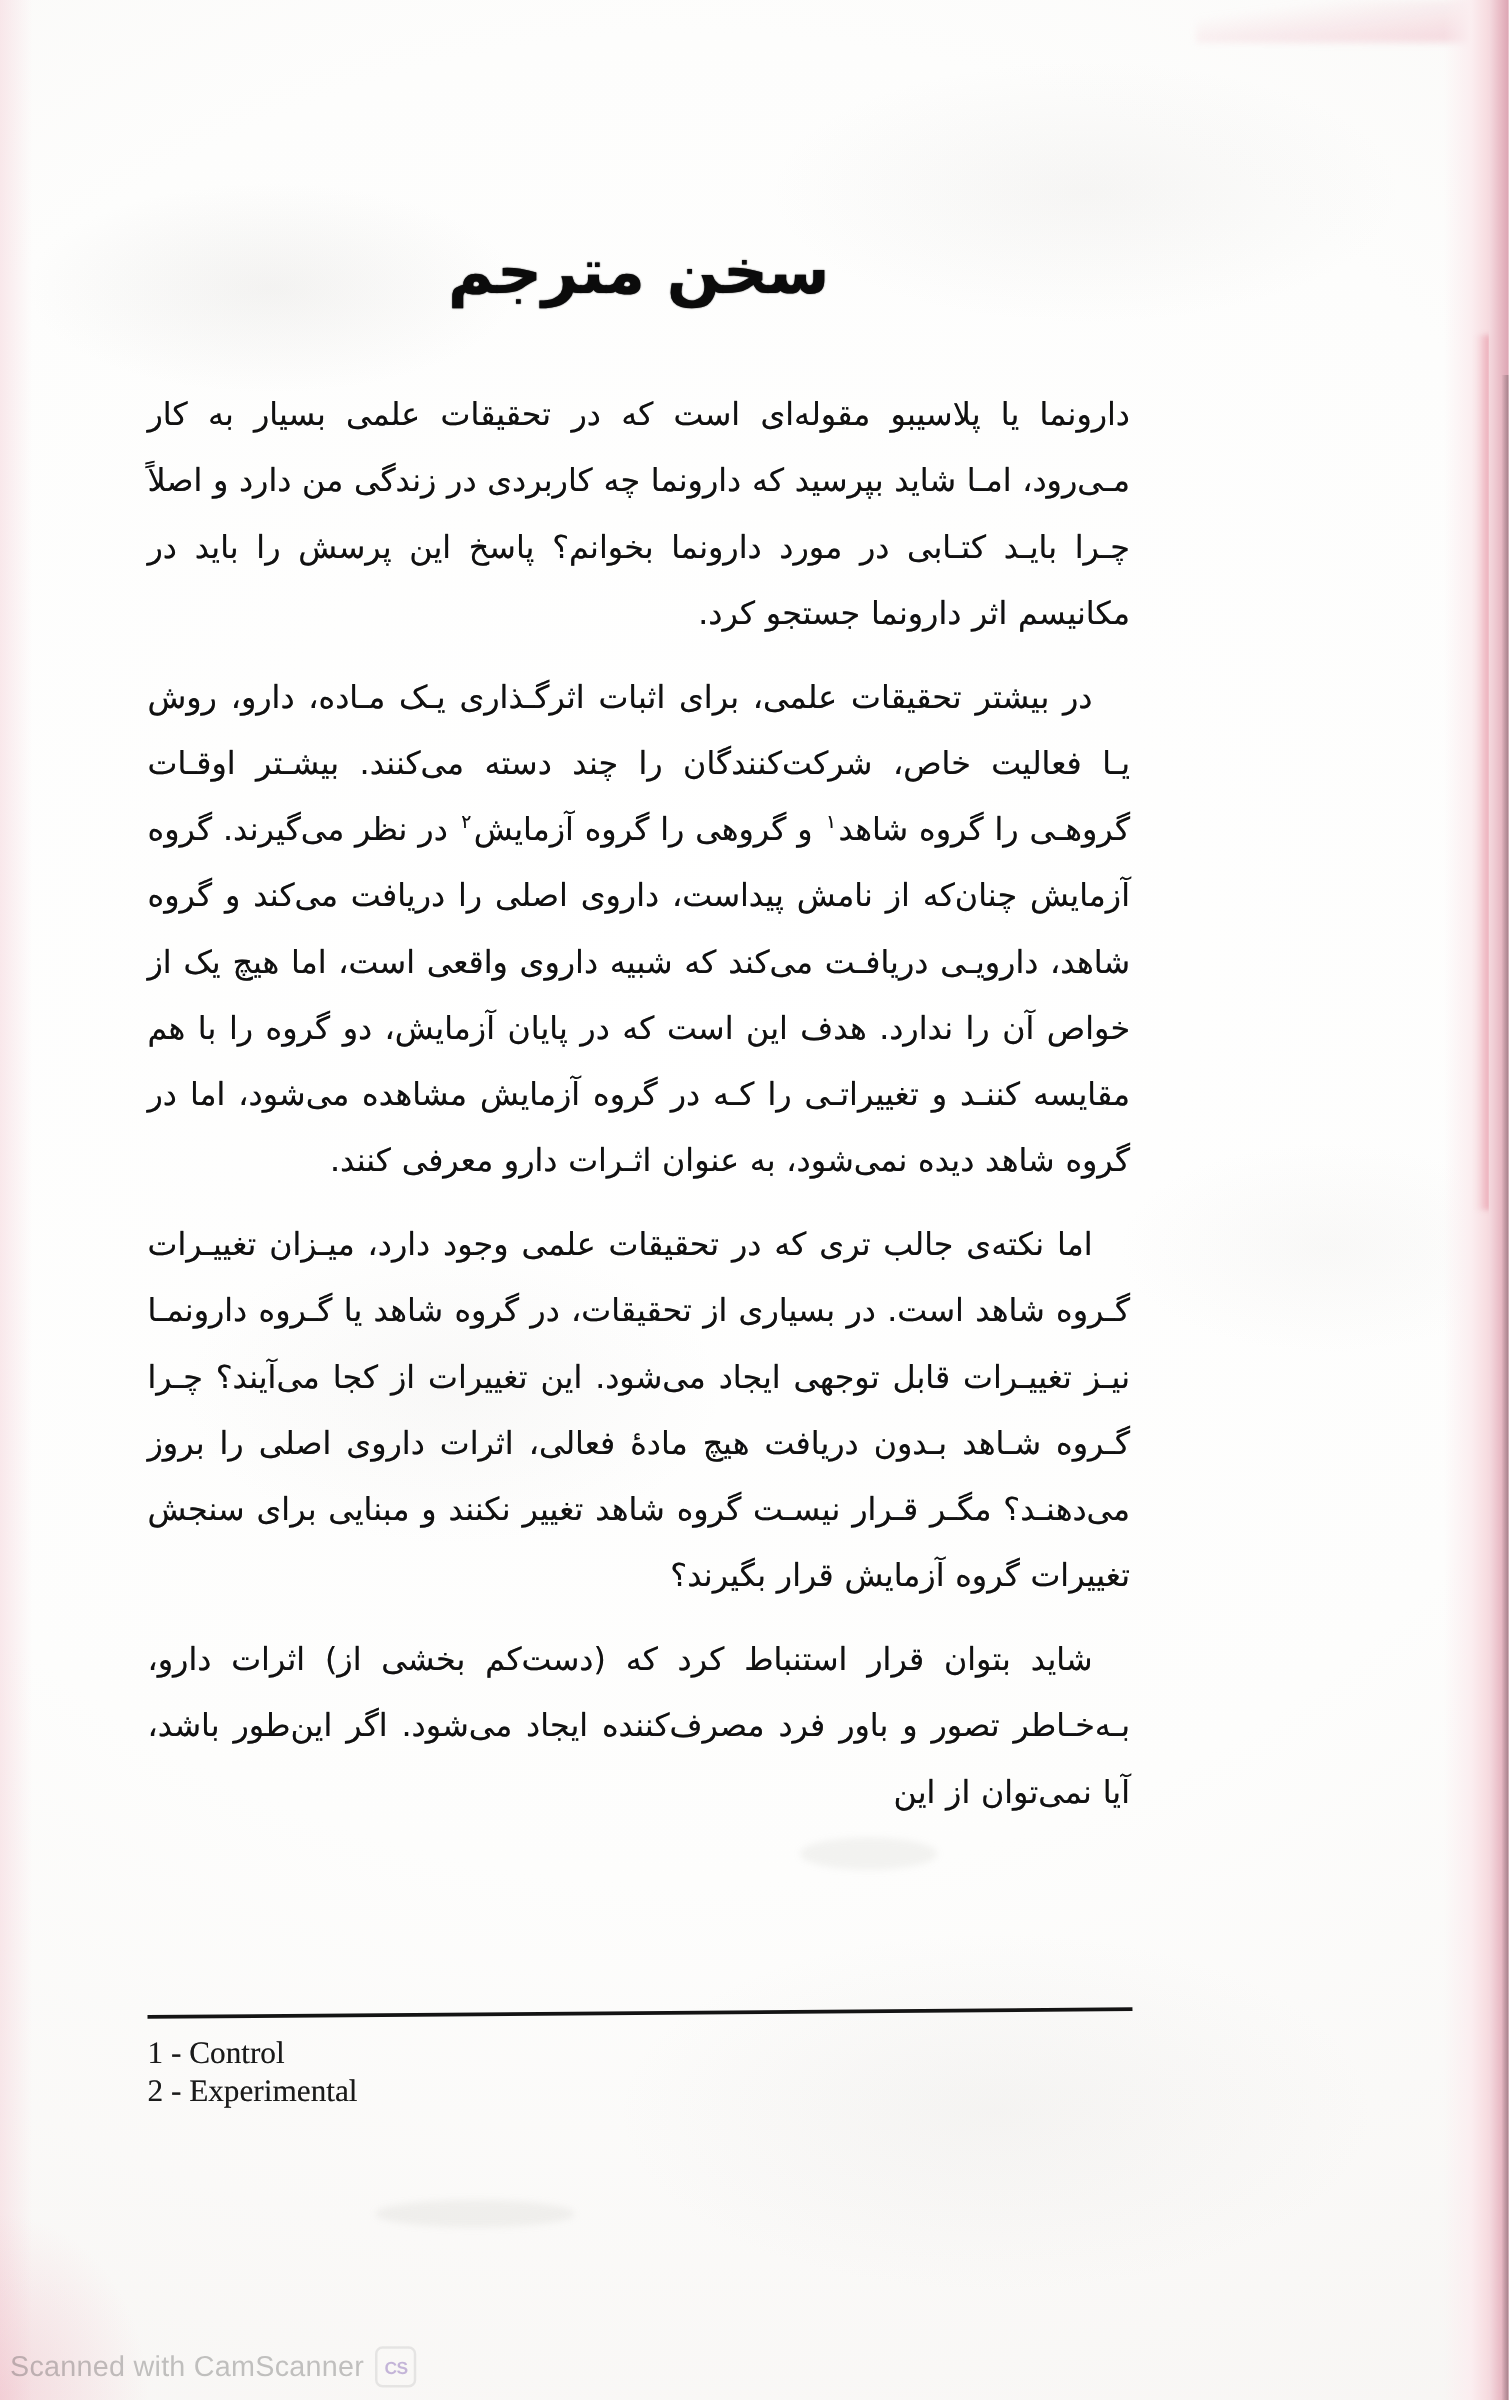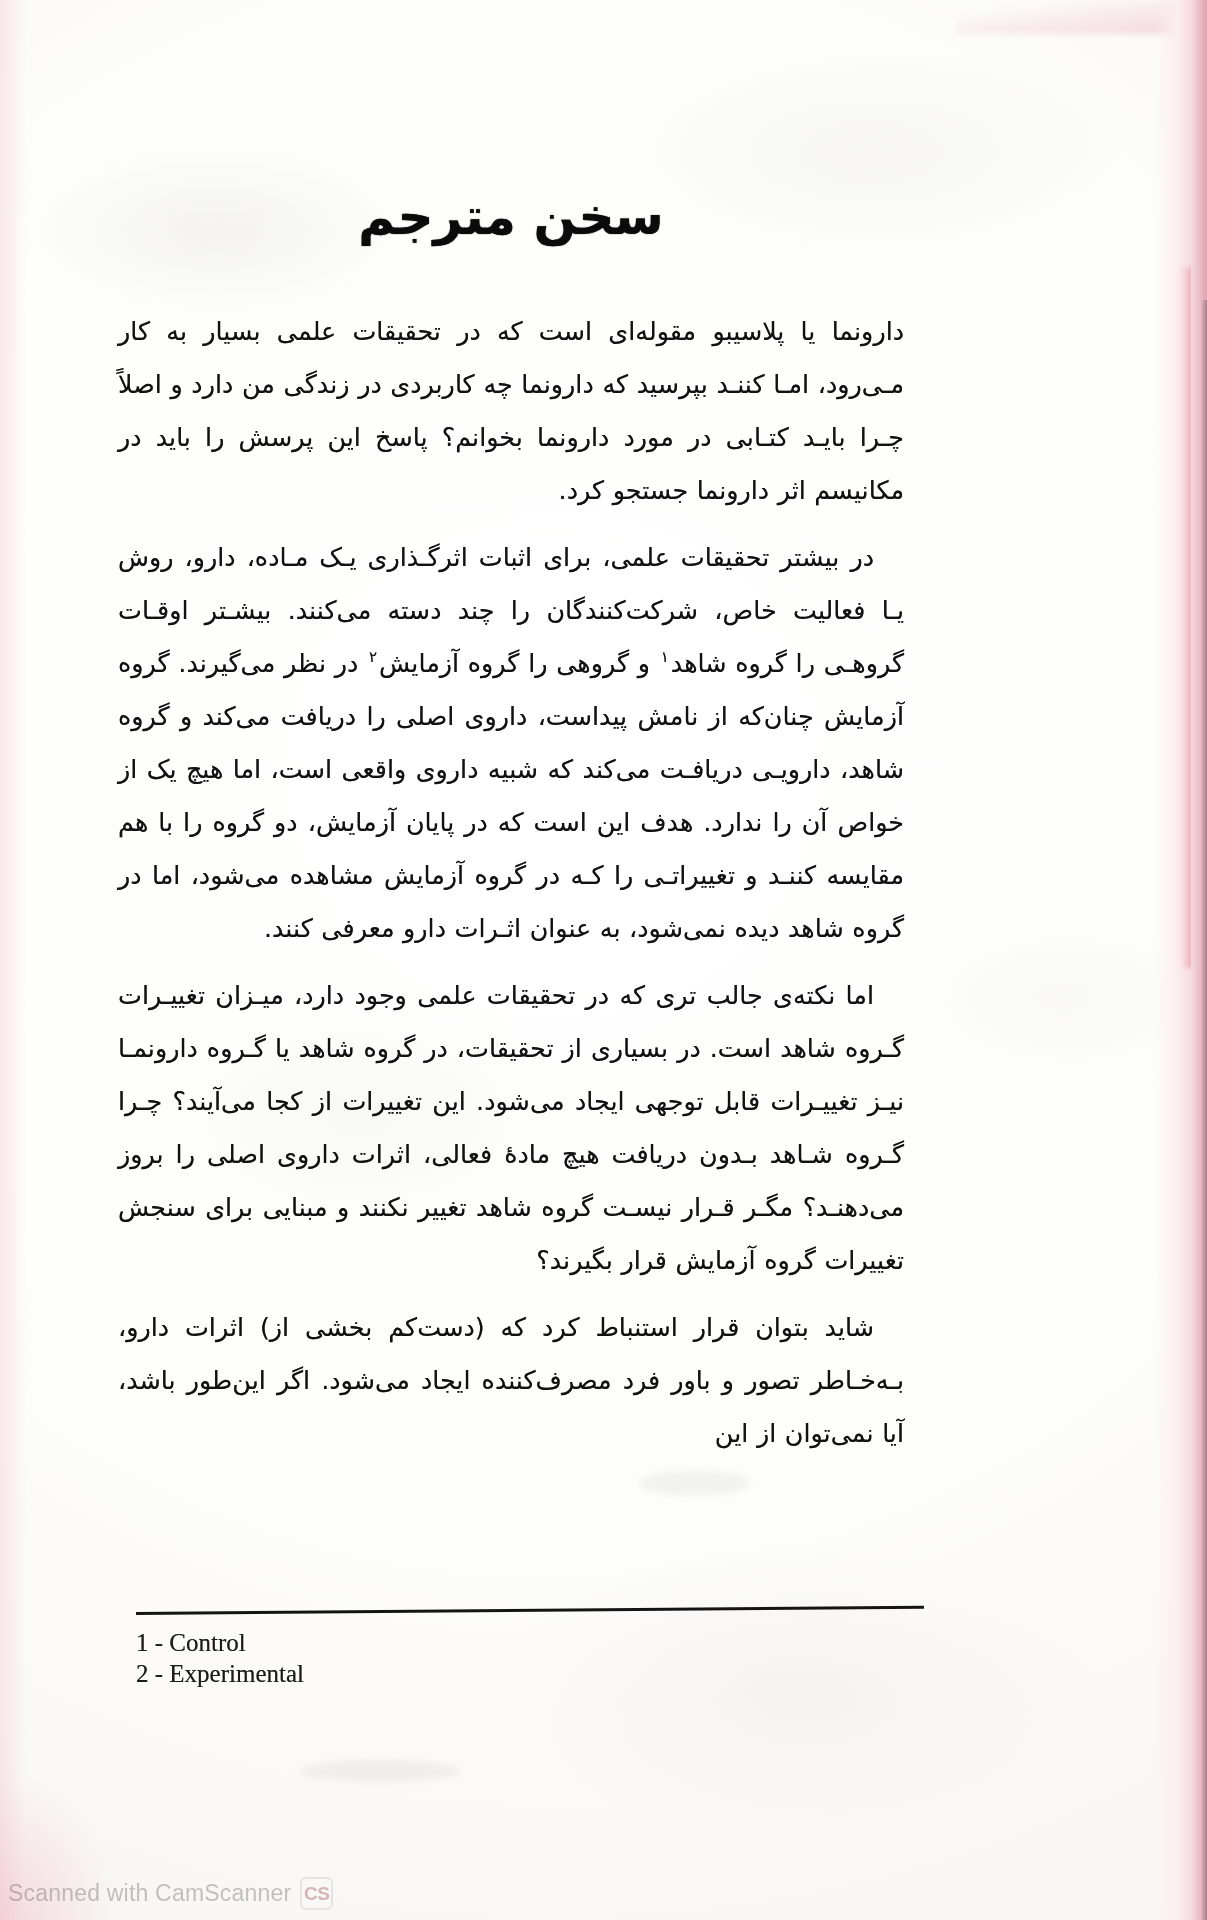--- a/index.html
+++ b/index.html
@@ -152,21 +152,21 @@
   sup.fn {
     font-size: 15px;
     vertical-align: super;
     line-height: 0;
     padding: 0 2px;
   }
 
   
   .footnote-area {
     position: absolute;
-    left: 136px;
+    left: 118px;
     top: 1612px;
     width: 788px;
   }
   .footnote-rule {
     height: 0;
     border: none;
     margin: 0 0 12px 0;
     border-top: 3.2px solid #141414;
     width: 100%;
     transform: rotate(-0.45deg);
@@ -200,23 +200,23 @@
   }
   .cs-logo {
     width: 29px;
     height: 29px;
     border: 2.4px solid #b9b9b9;
     border-radius: 6px;
     display: flex;
     align-items: center;
     justify-content: center;
     font-family: "Liberation Sans", sans-serif;
-    font-size: 19px;
+    font-size: 14px;
     font-weight: 700;
-    color: #7f1d1d;
+    color: #4c1d95;
     letter-spacing: -.5px;
   }
   .cs-text {
     font-family: "Liberation Sans", sans-serif;
     font-size: 23px;
     color: #404040;
     letter-spacing: .2px;
   }
 
   
@@ -246,21 +246,21 @@
 
   <div class="smudge" style="left:640px; top:1470px; width:110px; height:26px;"></div>
   <div class="smudge" style="left:300px; top:1760px; width:160px; height:22px;"></div>
 
   <div class="content">
 
     <h1 class="page-title">سخن مترجم</h1>
 
     <div class="body-text">
 
-      <p class="para first">دارونما یا پلاسیبو مقوله‌ای است که در تحقیقات علمی بسیار به کار مـی‌رود، امـا کننـد بپرسید که دارونما چه کاربردی در زندگی من دارد و اصلاً چـرا بایـد کتـابی در مورد دارونما بخوانم؟ پاسخ این پرسش را باید در مکانیسم اثر دارونما جستجو کرد.</p>
+      <p class="para first">دارونما یا پلاسیبو مقوله‌ای است که در تحقیقات علمی بسیار به کار مـی‌رود، امـا شاید بپرسید که دارونما چه کاربردی در زندگی من دارد و اصلاً چـرا بایـد کتـابی در مورد دارونما بخوانم؟ پاسخ این پرسش را باید در مکانیسم اثر دارونما جستجو کرد.</p>
 
       <p class="para"><span>در بیشتر تحقیقات علمی، برای اثبات اثرگـذاری یـک مـاده، دارو، روش یـا فعالیت خاص، شرکت‌کنندگان را چند دسته می‌کنند. بیشـتر اوقـات گروهـی را گروه شاهد</span><sup class="fn">۱</sup><span> و گروهی را گروه آزمایش</span><sup class="fn">۲</sup><span> در نظر می‌گیرند. گروه آزمایش چنان‌که از نامش پیداست، داروی اصلی را دریافت می‌کند و گروه شاهد، دارویـی دریافـت می‌کند که شبیه داروی واقعی است، اما هیچ یک از خواص آن را ندارد. هدف این است که در پایان آزمایش، دو گروه را با هم مقایسه کننـد و تغییراتـی را کـه در گروه آزمایش مشاهده می‌شود، اما در گروه شاهد دیده نمی‌شود، به عنوان اثـرات دارو معرفی کنند.</span></p>
 
       <p class="para">اما نکته‌ی جالب تری که در تحقیقات علمی وجود دارد، میـزان تغییـرات گـروه شاهد است. در بسیاری از تحقیقات، در گروه شاهد یا گـروه دارونمـا نیـز تغییـرات قابل توجهی ایجاد می‌شود. این تغییرات از کجا می‌آیند؟ چـرا گـروه شـاهد بـدون دریافت هیچ مادهٔ فعالی، اثرات داروی اصلی را بروز می‌دهنـد؟ مگـر قـرار نیسـت گروه شاهد تغییر نکنند و مبنایی برای سنجش تغییرات گروه آزمایش قرار بگیرند؟</p>
 
       <p class="para">شاید بتوان قرار استنباط کرد که (دست‌کم بخشی از) اثرات دارو، بـه‌خـاطر تصور و باور فرد مصرف‌کننده ایجاد می‌شود. اگر این‌طور باشد، آیا نمی‌توان از این</p>
 
     </div>
   </div>
 

